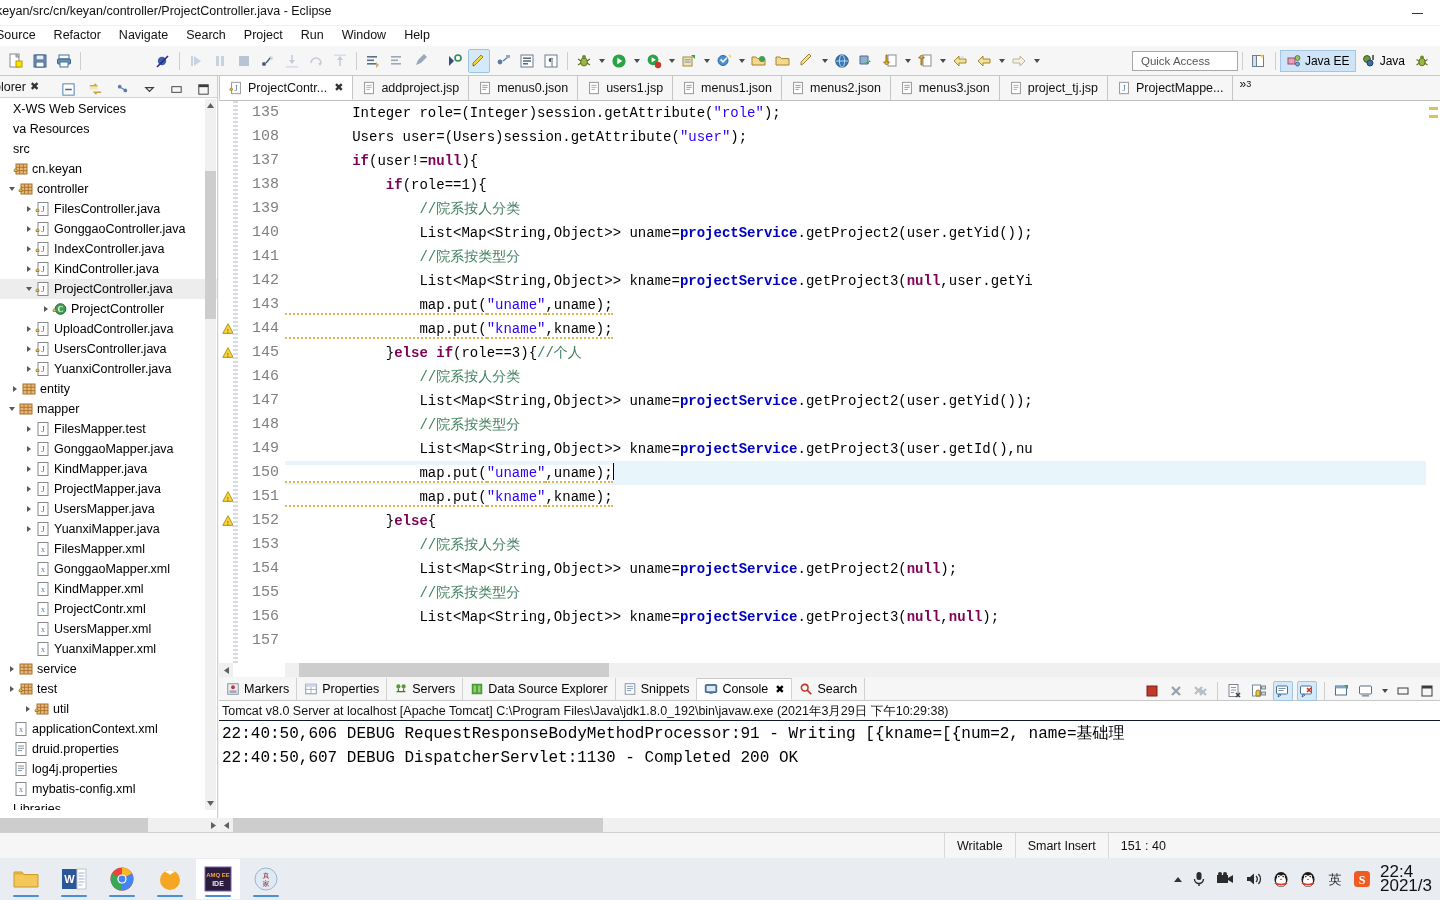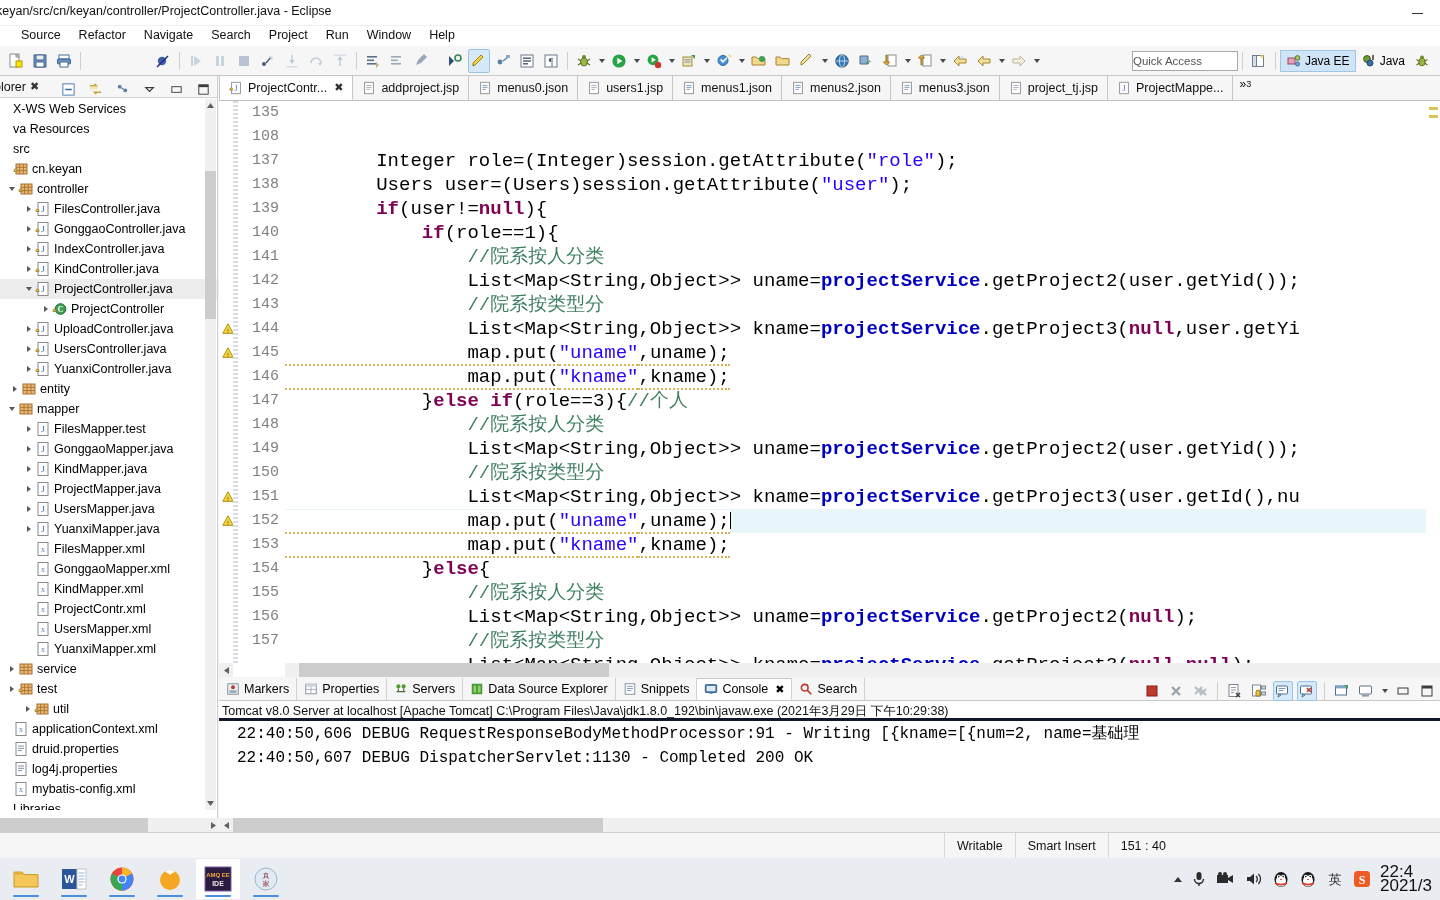--- a/index.html
+++ b/index.html
@@ -23,21 +23,20 @@
   }
   .winbtns { position:absolute; right:0; top:0; height:26px; display:flex; }
   .winbtn { width:46px; height:26px; display:flex; align-items:center; justify-content:center;
             font-size:12px; color:#333; }
   .winbtn .bar { width:11px; height:1px; background:#333; }
 
   
   .menubar {
     position:absolute; left:0; top:26px; width:1440px; height:20px;
     background:#ffffff;
-    padding-left:25px;
   }
   .menubar ul { list-style:none; margin:0; padding:0; display:flex; }
   .menubar li {
     padding:2px 9px 2px 9px; font-size:12.5px; color:#111; cursor:default;
     white-space:nowrap;
   }
   .menubar li:first-child { padding-left:0; margin-left:-4px; }
 
   
   .toolbar {
@@ -49,21 +48,21 @@
              margin:0 1px; position:relative; }
   .tb-sep { width:1px; height:18px; background:#cfcfcf; margin:0 4px; }
   .tb-arrow { width:11px; height:24px; display:flex; align-items:center; justify-content:center; }
   .tb-arrow:after { content:""; border-left:3.5px solid transparent; border-right:3.5px solid transparent;
                     border-top:4px solid #4a4a4a; display:block; }
   .tb-item.sel { background:#d6e9f8; border:1px solid #9cc4e4; border-radius:2px; }
   .ic { width:16px; height:16px; display:block; }
 
   .quickaccess {
     width:106px; height:20px; border:1px solid #a9a9a9; background:#fff;
-    font-size:11.5px; color:#555; padding:0 0; line-height:18px; margin-left:6px;
+    font-size:11.5px; color:#555; padding:0 8px; line-height:18px; margin-left:6px;
   }
   .persp-btn {
     display:flex; align-items:center; gap:3px; height:22px; padding:0 5px; font-size:12px;
   }
   .persp-btn.active { background:#cfe4f6; border:1px solid #a3c6e4; }
 
   
   .sidebar {
     position:absolute; left:0; top:76px; width:218px; height:756px;
     background:#ffffff; border-right:1px solid #cfcfcf;
@@ -110,21 +109,21 @@
   .etab-more sub { font-size:9px; }
 
   .codewrap { position:absolute; top:25px; left:0; right:0; bottom:0; background:#fff; overflow:hidden; }
   .gutter-mark { position:absolute; left:0; top:0; width:19px; bottom:14px; background:#fff; }
   .linenos { position:absolute; left:19px; top:0; width:47px; bottom:14px; background:#fff;
              text-align:right; font-family:"Liberation Mono", monospace; font-size:15px; color:#808080; }
   .lnrow { height:24px; line-height:24px; padding-right:6px; }
   .vruler { position:absolute; left:14px; top:0; bottom:14px; width:5px;
             background:repeating-linear-gradient(180deg,#d7dce4 0 2px,#ffffff 2px 4px); }
   .codearea { position:absolute; left:66px; top:0; right:0; bottom:14px; overflow:hidden;
-              font-family:"Liberation Mono", monospace; font-size:19px;margin-top:48px; }
+              font-family:"Liberation Mono", monospace; font-size:14px; }
   .cline { height:24px; line-height:24px; white-space:pre; }
   .cline.cur { background:#e8f6fc; }
   .kw { color:#7f0055; font-weight:bold; }
   .str { color:#2a00ff; }
   .cmt { color:#3f7f5f; }
   .fld { color:#0000c0; font-weight:bold; }
   .pln { color:#000; }
   .warnmark { background:#fff; border-bottom:2px dotted #d6b656; }
   .ed-hscroll { position:absolute; left:66px; bottom:0; right:0; height:14px; background:#f0f0f0; }
   .ed-hthumb { position:absolute; left:14px; top:0; height:14px; width:310px; background:#cdcdcd; }
@@ -137,24 +136,24 @@
   .bottompanel { position:absolute; left:219px; top:678px; width:1221px; height:154px; background:#fff; }
   .btabs { height:23px; background:#f6f6f6; display:flex; align-items:center; position:relative;
            border-bottom:1px solid #c8c8c8;text-align:center; }
   .btab { height:22px; display:flex; align-items:center; gap:4px; padding:0 7px; font-size:12.5px;
           border-right:1px solid #d2d2d2; white-space:nowrap; }
   .btab.active { background:#fff; border-top:1px solid #c6c6c6; border-bottom:1px solid #fff; }
   .btab .ic { width:14px; height:14px; }
   .btab-tools { position:absolute; right:2px; top:1px; display:flex; align-items:center; gap:2px; }
   .btab-tools .tb-item { width:20px; height:20px; }
   .console-head { height:20px; font-size:12.5px; padding:2px 0 0 3px; white-space:nowrap; color:#111;
-                  border-bottom:3px solid #0f172a; }
+                  border-bottom:1px solid #0f172a; }
   .console-body { position:absolute; left:0; right:0; top:44px; bottom:14px; overflow:hidden;
                   font-family:"Liberation Mono", monospace; font-size:16px; color:#000; }
-  .console-body div { height:24px; line-height:24px; white-space:pre; padding-left:18px; }
+  .console-body div { height:24px; line-height:24px; white-space:pre; padding-left:3px; }
   .cs-hscroll { position:absolute; left:0; bottom:0; height:14px; right:0; background:#f0f0f0; }
   .cs-hthumb { position:absolute; left:14px; top:0; height:14px; width:370px; background:#cdcdcd; }
 
   
   .statusbar { position:absolute; left:0; top:832px; width:1440px; height:26px;
                background:#f6f6f6; border-top:1px solid #d0d0d0; display:flex; align-items:center; }
   .stcell { height:26px; display:flex; align-items:center; padding:0 12px; font-size:12.5px; color:#111;
             border-left:1px solid #d8d8d8; }
 
   

